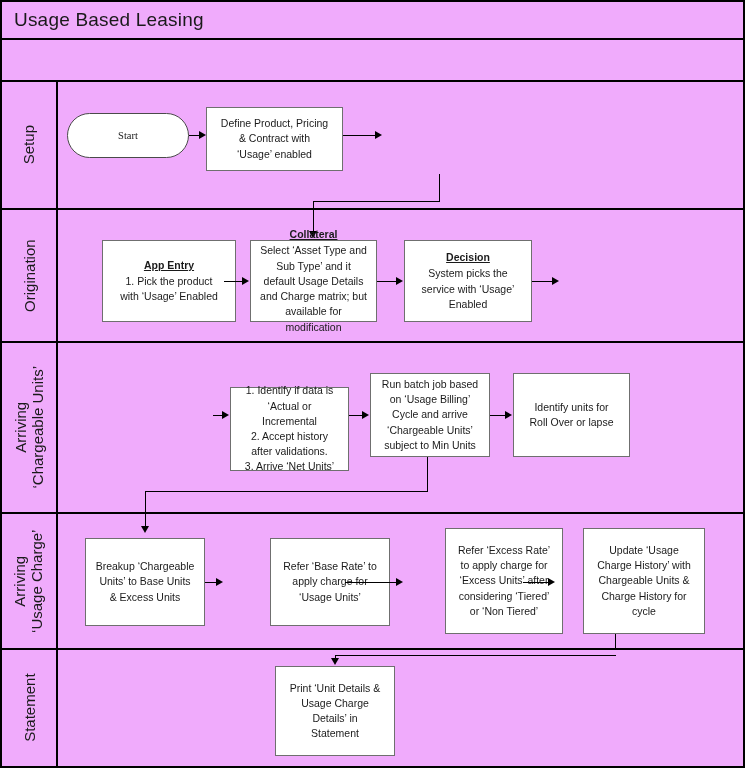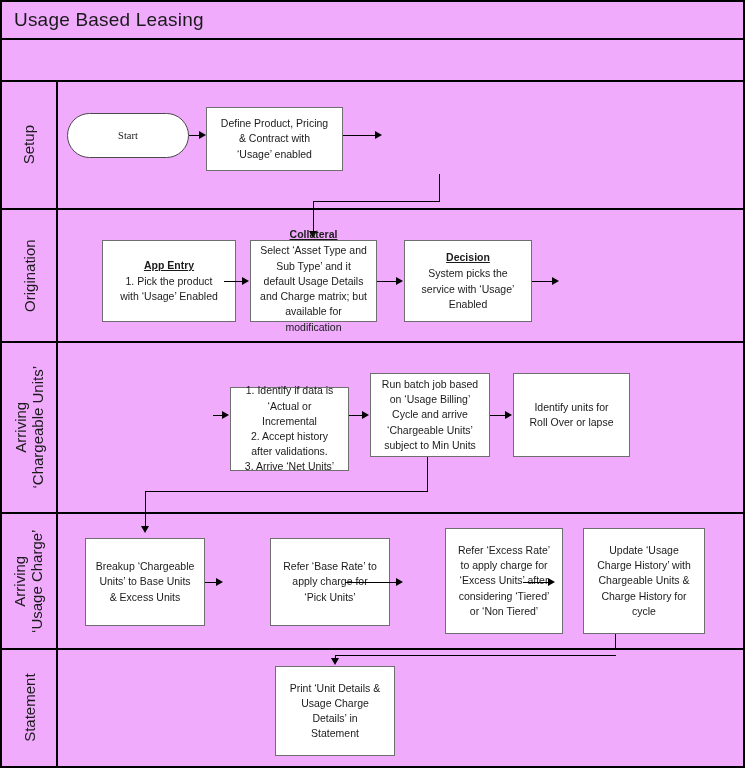--- a/index.html
+++ b/index.html
@@ -314,21 +314,21 @@
           <span class="ln">Breakup ‘Chargeable</span>
           <span class="ln">Units’ to Base Units</span>
           <span class="ln">&amp; Excess Units</span>
         </div>
       </div>
 
       <div class="node" style="left:167px; top:24px; width:120px; height:88px;margin-left:45px;">
         <div class="node-inner">
           <span class="ln">Refer ‘Base Rate’ to</span>
           <span class="ln">apply charge for</span>
-          <span class="ln">‘Pick Units’</span>
+          <span class="ln">‘Usage Units’</span>
         </div>
       </div>
 
       <div class="node" style="left:347px; top:14px; width:118px; height:106px;margin-left:40px;">
         <div class="node-inner">
           <span class="ln">Refer ‘Excess Rate’</span>
           <span class="ln">to apply charge for</span>
           <span class="ln">‘Excess Units’ after</span>
           <span class="ln">considering ‘Tiered’</span>
           <span class="ln">or ‘Non Tiered’</span>

